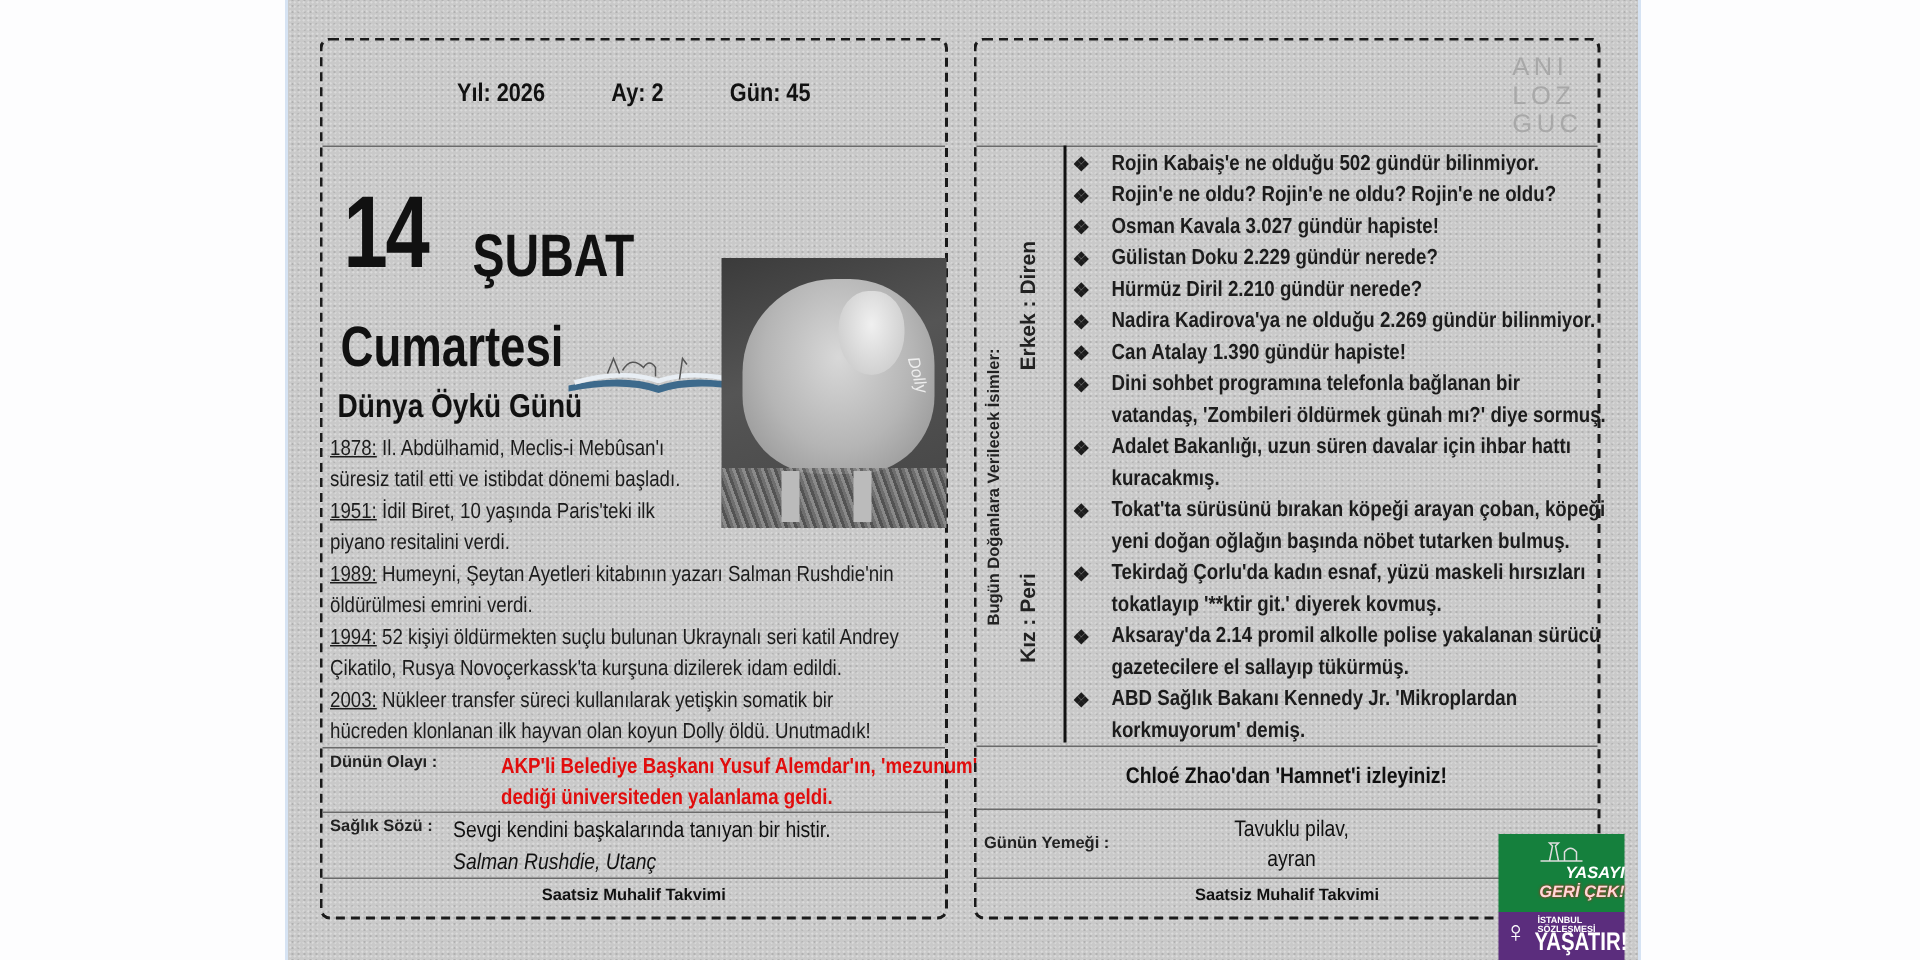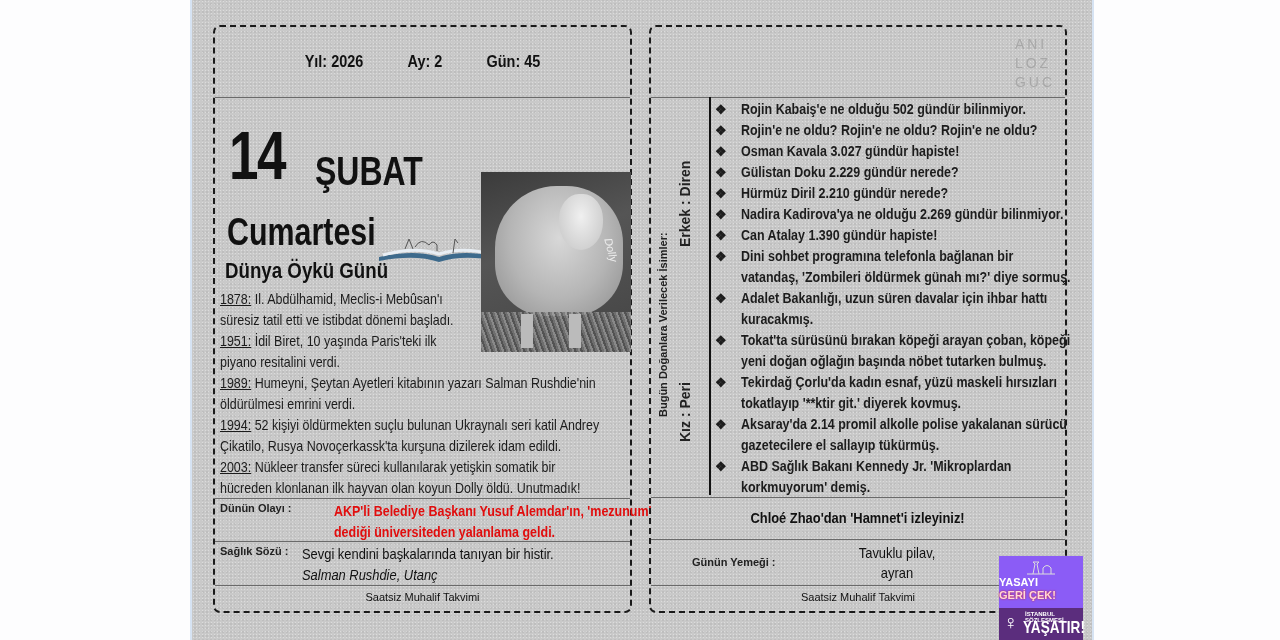--- a/index.html
+++ b/index.html
@@ -44,34 +44,34 @@
   .photo .tag { position:absolute; right:8px; top:72px; color:#eee; font-size:11px; font-style:italic; transform:rotate(75deg); }
   .events { position:absolute; left:5px; top:262px; right:6px; font-size:14.5px; line-height:21px; font-weight:normal; color:#1c1c1c; }
   .events .cond-line { display:block; transform:scaleX(0.86); transform-origin:left; white-space:nowrap; }
   .events .yr { text-decoration:underline; }
   .label-sm { font-size:11px; font-weight:bold; color:#222; }
   .red { color:#e10d0d;margin-left:32px; }
 
   
   .slogan { position:absolute; top:0; left:0; right:0; height:70px; display:flex; align-items:center; justify-content:center; font-size:15px; font-weight:bold; }
   .slogan span { transform:scaleX(0.85); display:inline-block; }
-  .logo { position:absolute; right:10px; top:8px; color:#a8a8a8; font-size:14px; letter-spacing:3px; line-height:19px; text-align:left; }
+  .logo { position:absolute; right:10px; top:8px; color:#a8a8a8; font-size:17px; letter-spacing:3px; line-height:19px; text-align:left; }
   .vlabels { position:absolute; left:0; top:70px; width:58px; height:398px; border-right:2px solid #111; }
   .vtext { position:absolute; white-space:nowrap; transform-origin:left top; transform:rotate(-90deg); font-weight:bold; color:#222; }
   .news { position:absolute; left:62px; top:72px; right:6px; font-size:14.5px; line-height:21px; font-weight:bold; color:#1c1c1c; }
   .news li { list-style:none; position:relative; padding-left:28px; }
   .news ul { margin:0; padding:0; }
   .news .bul { position:absolute; left:2px; top:0; font-size:13px; }
   .news .t { display:block; transform:scaleX(0.86); transform-origin:left; white-space:nowrap; }
   .movie { position:absolute; top:470px; left:0; right:0; height:40px; display:flex; align-items:center; justify-content:center; font-size:15px; font-weight:bold; }
   .movie span { transform:scaleX(0.86); display:inline-block; }
-  .footer { position:absolute; left:0; right:0; bottom:0; height:28px; display:flex; align-items:center; justify-content:center; font-size:11px; font-weight:normal; }
+  .footer { position:absolute; left:0; right:0; bottom:0; height:28px; display:flex; align-items:center; justify-content:center; font-size:11px; font-weight:bold; }
 
   .badge { position:absolute; left:999px; top:556px; width:84px; height:84px; }
-  .badge .top { height:52px; background:#8b5cf6; color:#fff; text-align:left; font-weight:bold; font-size:11px; line-height:13px; padding-top:20px; box-sizing:border-box; position:relative; }
+  .badge .top { height:52px; background:#15803d; color:#fff; text-align:right; font-weight:bold; font-size:11px; line-height:13px; padding-top:20px; box-sizing:border-box; position:relative;font-style:italic; }
   .badge .top .r { color:#ffd9d9; text-shadow:0 0 2px #d11; }
   .badge .bot { height:32px; background:#5b2d7d; color:#fff; position:relative; }
   .badge .bot .s1 { position:absolute; left:26px; top:3px; font-size:6px; font-weight:bold; }
   .badge .bot .s2 { position:absolute; left:24px; top:10px; font-size:17px; font-weight:900; transform:scaleX(0.8); transform-origin:left; }
   .badge .bot .fem { position:absolute; left:4px; top:4px; font-size:20px; color:#fff; line-height:1; }
 </style>
 </head>
 <body>
 
 <div class="sheet"></div>
@@ -216,21 +216,21 @@
         </li>
     </ul>
   </div>
 
   <div class="hline" style="top:470px"></div>
   <div class="movie">
       <span>Chloé Zhao'dan 'Hamnet'i izleyiniz!</span>
     </div>
 
   <div class="hline" style="top:512px"></div>
-  <div style="position:absolute;left:5px;top:514px;right:6px;height:44px;margin-left:36px;">
+  <div style="position:absolute;left:5px;top:514px;right:6px;height:44px;">
     <span class="label-sm" style="position:absolute;left:0;top:15px;">Günün Yemeği :</span>
     <div style="position:absolute;left:130px;width:150px;top:2px;text-align:center;font-size:15px;line-height:20px;">
       <div style="transform:scaleX(0.86);">Tavuklu pilav,</div>
       <div style="transform:scaleX(0.86);">ayran</div>
     </div>
   </div>
 
   <div class="hline" style="top:558px"></div>
   <div class="footer">Saatsiz Muhalif Takvimi</div>
 </div>

